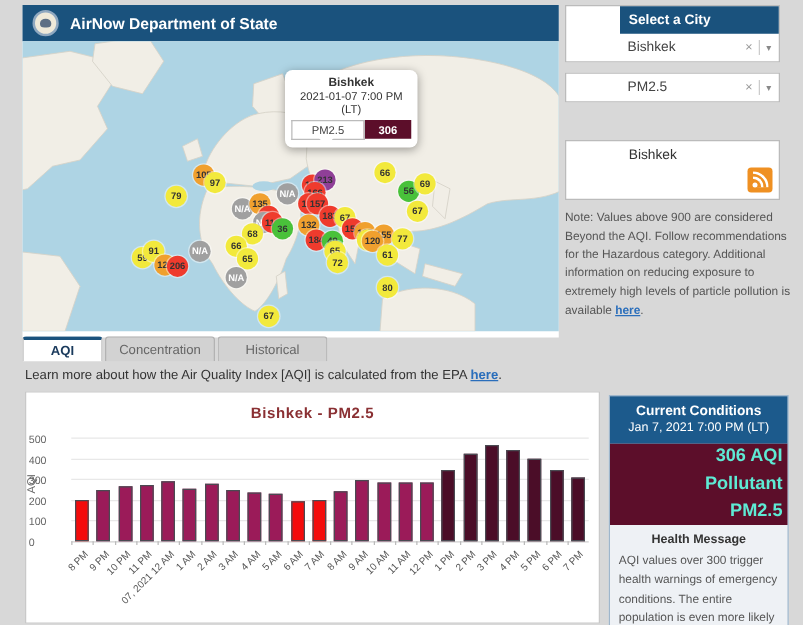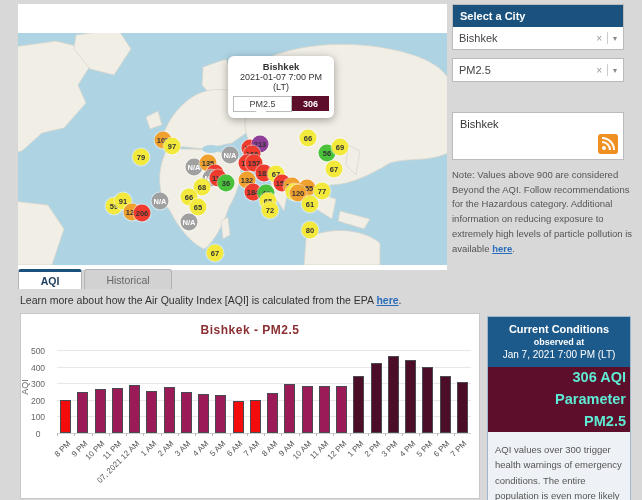--- a/index.html
+++ b/index.html
@@ -52,29 +52,29 @@
   
   #chart-card { left:20px; top:313px; width:460px; height:186px; background:#fff;
     border:1px solid #c9c9c9; }
   #chart-title { position:absolute; left:0; top:9px; width:100%; text-align:center;
     font-size:12px; font-weight:bold; color:#8a3033; letter-spacing:.5px; }
   #ylab { position:absolute; left:-16px; top:68px; font-size:9px; color:#666;
     transform:rotate(-90deg); width:40px; text-align:center; }
   #plot { position:absolute; left:36px; top:36px; width:414px; height:83px; }
   .gline { position:absolute; left:0; width:100%; height:1px; background:#e8e8e8; }
   .gline.zero { background:#cfcfcf; }
-  .ytick { position:absolute; right:418px; width:30px; text-align:center;
+  .ytick { position:absolute; right:418px; width:30px; text-align:left;
     font-size:8.5px; color:#666; transform:translateY(-4px); }
   .bar { position:absolute; bottom:0; width:11px; border:1px solid #4a4a52; }
   .xtickmark { position:absolute; top:83px; width:1px; height:3px; background:#bbb; }
   .xlab { position:absolute; top:89px; width:62px; text-align:right; font-size:8px;
     color:#555; transform:rotate(-45deg); transform-origin:100% 0; white-space:nowrap; }
 
   
-  .side-box { left:452px; width:172px; background:#fff; border:1px solid #bbb; }
+  .side-box { left:452px; width:172px; background:#fff; border:1px solid #bbb;padding-left:43px; }
   .side-head { height:22px; background:#1a527d; color:#fff; font-size:11px; font-weight:bold;
     display:flex; align-items:center; padding-left:7px; }
   .side-select { height:22px; display:flex; align-items:center; padding:0 6px;
     font-size:11px; color:#444; cursor:pointer; }
   .side-select .val { flex:1; }
   .sel-x { color:#999; font-size:10px; padding:0 5px; cursor:pointer; }
   .sel-sep { width:1px; height:12px; background:#ccc; }
   .sel-caret { color:#888; font-size:8px; padding-left:5px; cursor:pointer; }
   #feed-box { top:112px; height:48px; position:absolute; }
   #feed-city { font-size:11px; color:#333; padding:5px 0 0 7px; }
@@ -100,20 +100,24 @@
   #cc-health { padding:6px 7px 8px; }
   #cc-health .h { text-align:center; font-size:10px; font-weight:bold; color:#333; }
   #cc-health .b { font-size:9.5px; color:#555; line-height:1.6; margin-top:4px; }
 </style>
 </head>
 <body>
 
 <div id="stage">
   <div id="left-bg" class="abs"></div>
 
+  <div id="app-header" class="abs">
+    <div id="seal"></div>
+    <div id="app-title">AirNow Department of State</div>
+  </div>
 
   <div id="map" class="abs">
     <svg width="429" height="232" viewBox="0 0 429 232">
       <g fill="#f1eee6" stroke="#d6d2c8" stroke-width="0.7">
         <path d="M-5,14 L38,8 L62,14 L74,30 L60,52 L68,70 L46,95 L24,100 L4,118 L-5,120 Z"></path>
         <path d="M58,2 L100,-4 L113,16 L96,42 L72,36 L56,16 Z"></path>
         <path d="M-5,168 L30,172 L46,196 L34,232 L-5,232 Z"></path>
         <path d="M128,84 L140,78 L144,92 L132,96 Z"></path>
         <path d="M185,34 L208,26 L218,52 L196,66 L184,52 Z"></path>
         <path d="M146,100 C152,82 170,62 188,58 C206,54 220,58 230,64 L234,96 L214,110 L186,116 L158,113 Z"></path>
@@ -189,20 +193,21 @@
           <td class="aqi">306</td>
         </tr>
       </tbody>
         </table>
     </div>
   </div>
   <div id="popup-arrow" class="abs"></div>
 
   <div id="tabs" class="abs">
     <div class="tab active">AQI</div>
+    <div class="tab">Concentration</div>
     <div class="tab">Historical</div>
   </div>
   <div id="learn-more" class="abs"><span>Learn more about how the Air Quality Index [AQI] is calculated from the EPA </span><a class="lnk" href="#">here</a><span>.</span></div>
 
   <div id="chart-card" class="abs">
     <div id="chart-title">Bishkek - PM2.5</div>
     <div id="ylab">AQI</div>
     <div id="plot">
         <div class="gline zero" style="top: 83px;"></div>
         <div class="ytick" style="top: 83px;">0</div>
@@ -317,26 +322,26 @@
         <b></b>
         <i></i>
       </div>
   </div>
 
   <div id="note" class="abs"><span>Note: Values above 900 are considered Beyond the AQI. Follow recommendations for the Hazardous category. Additional information on reducing exposure to extremely high levels of particle pollution is available </span><a class="lnk" href="#">here</a><span>.</span></div>
 
   <div id="cc" class="abs">
     <div id="cc-head">
       <div class="t1">Current Conditions</div>
-      <div class="t2">observed at</div>
       <div class="t3">Jan 7, 2021 7:00 PM (LT)</div>
     </div>
     <div id="cc-aqi">
       <div>306 AQI</div>
-      <div>Parameter</div>
+      <div>Pollutant</div>
       <div>PM2.5</div>
     </div>
     <div id="cc-health">
+      <div class="h">Health Message</div>
       <div class="b">AQI values over 300 trigger health warnings of emergency conditions. The entire population is even more likely to be affected by serious health effects.</div>
     </div>
 
   </div>
 </div>
 
 </body></html>

